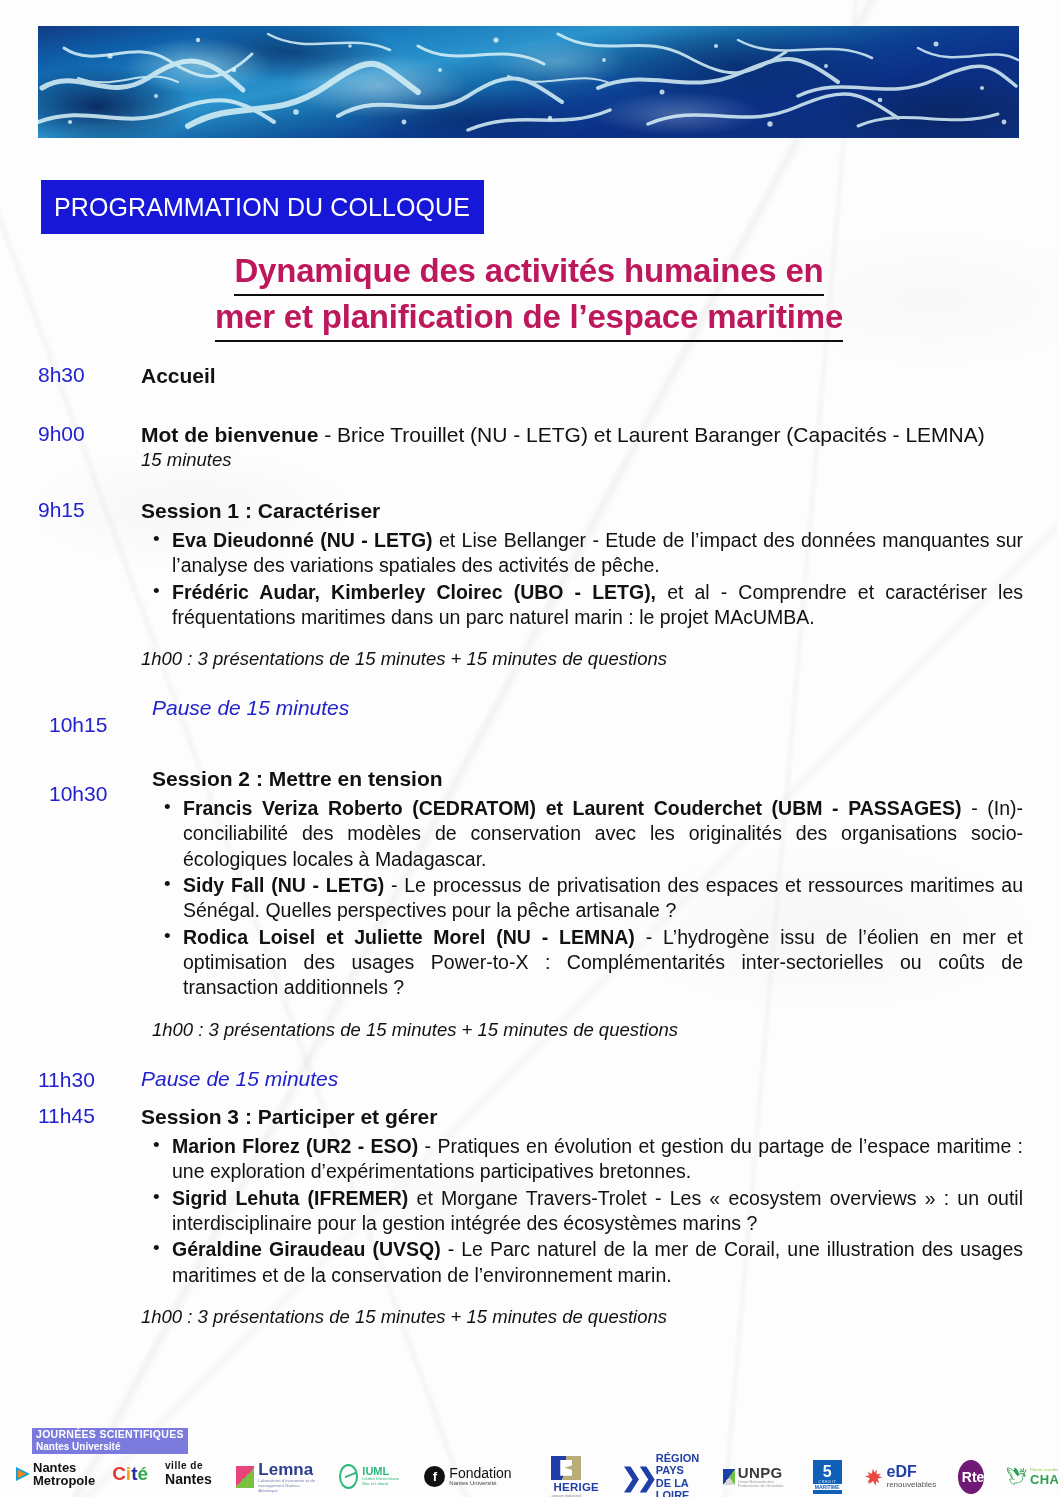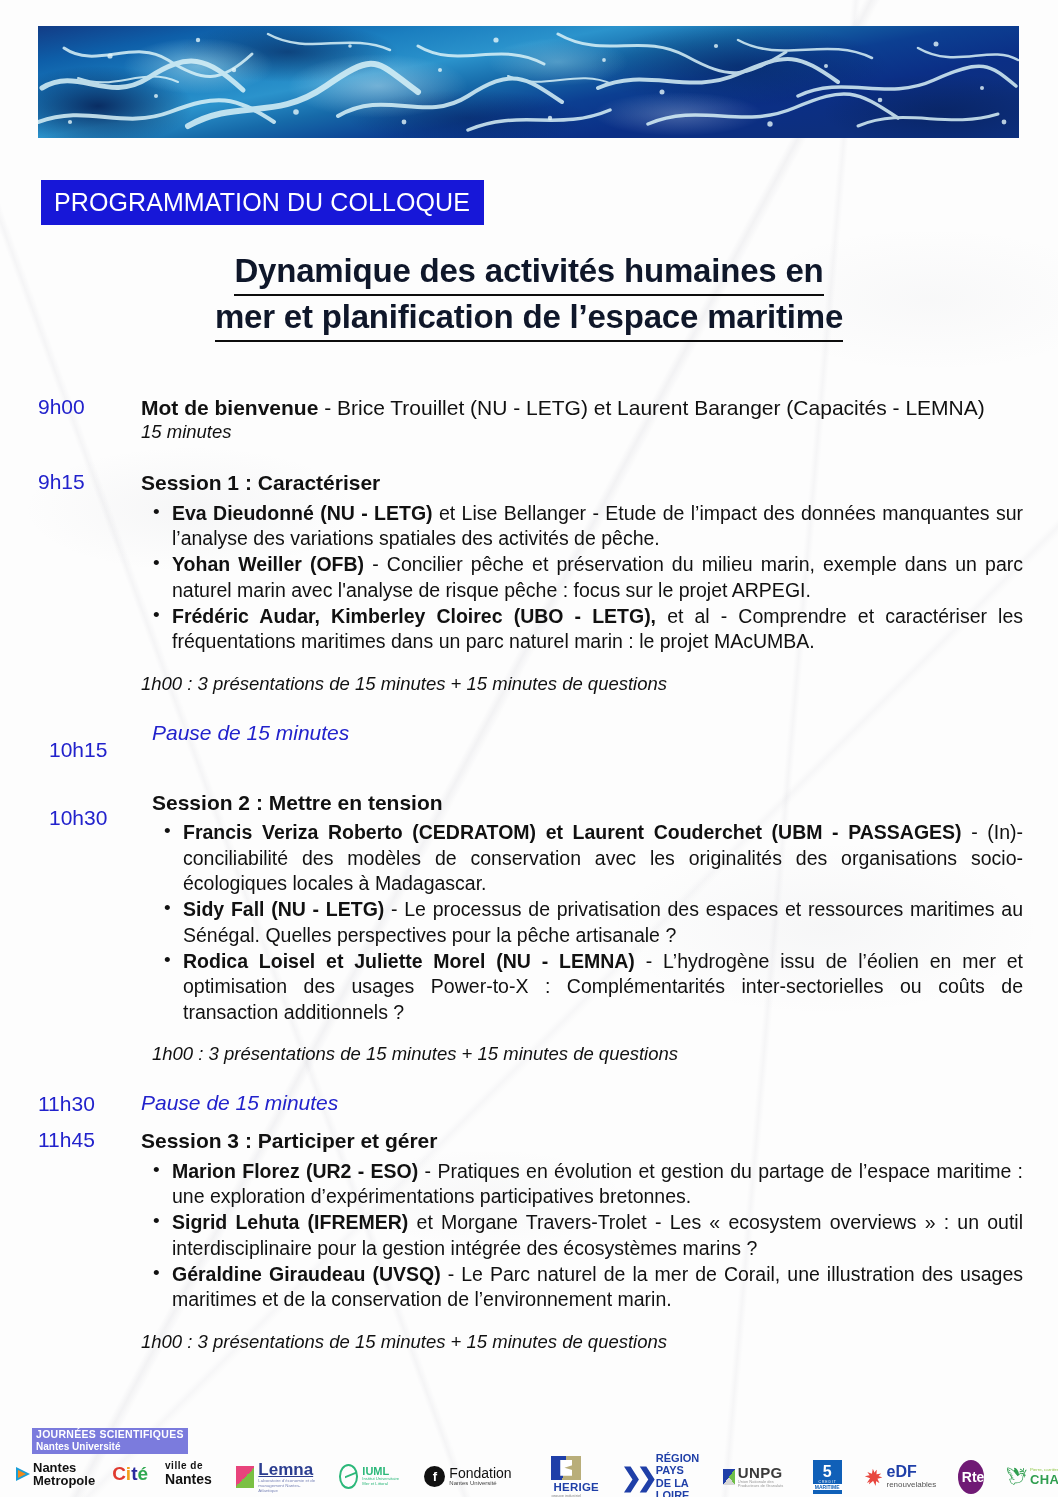--- a/index.html
+++ b/index.html
@@ -33,40 +33,40 @@
   .banner{
     position:absolute;left:38px;top:26px;width:981px;height:112px;
     overflow:hidden;
     background:#0c3f86;
   }
   .banner svg{display:block;width:100%;height:100%;}
 
   
   .prog-bar{
     position:absolute;left:41px;top:180px;
-    height:45px;
+    height:54px;
     background:#1717d8;
     display:flex;align-items:center;
     padding:0 14px 0 13px;
   }
   .prog-bar span{
     color:#ffffff;
     font-size:25px;
     letter-spacing:.1px;
     font-weight:400;
     white-space:nowrap;
   }
 
   
   .doc-title{
     position:absolute;left:0;top:250px;width:1058px;
     text-align:center;
     font-size:33px;
     font-weight:700;
-    color:#0f172a;
+    color:#be185d;
     line-height:1.30;
     letter-spacing:-.2px;
   }
   .doc-title .ln{
     display:inline-block;
     border-bottom:2px solid #0d0d0d;
     padding-bottom:1px;
   }
 
   
@@ -167,21 +167,21 @@
   .ville .m{color:#111;font-size:10px;font-weight:700;}
   .ville .n{color:#111;font-size:14px;font-weight:700;}
 
   
   .lemna .sq{
     width:22px;height:22px;
     background:
       linear-gradient(135deg,#e8447c 0 50%, #7bc043 50% 100%);
     margin-right:4px;
   }
-  .lemna .t{color:#2b3d8f;font-size:17px;font-weight:700;line-height:1;text-decoration:underline;}
+  .lemna .t{color:#2b3d8f;font-size:17px;font-weight:700;line-height:1;}
   .lemna .s{color:#7b86b8;font-size:4.4px;line-height:1.15;}
 
   
   .iuml .ring{
     width:21px;height:21px;border-radius:50%;
     border:2.4px solid #2cb87a;
     margin-right:4px;
     position:relative;
   }
   .iuml .ring::after{
@@ -367,40 +367,45 @@
     <span>PROGRAMMATION DU COLLOQUE</span>
   </div>
 
   <div class="doc-title">
     <span class="ln">Dynamique des activités humaines en</span><br>
     <span class="ln">mer et planification de l’espace maritime</span>
   </div>
 
   <div class="program">
 
+    <div class="row">
+      <div class="time">8h30</div>
+      <div class="body">
+        <div class="hdr">Accueil</div>
+      </div>
+    </div>
 
     <div class="gap-l"></div>
 
     <div class="row">
       <div class="time">9h00</div>
       <div class="body">
         <div class="hdr"><b>Mot de bienvenue</b><span class="reg"> - Brice Trouillet (NU - LETG) et Laurent Baranger (Capacités - LEMNA)</span></div>
         <div class="dur">15 minutes</div>
       </div>
     </div>
 
     <div class="gap-m"></div>
 
     <div class="row">
       <div class="time">9h15</div>
       <div class="body">
         <div class="hdr">Session 1 : Caractériser</div>
         <ul class="talks">
           <li><b>Eva Dieudonné (NU - LETG)</b><span> et Lise Bellanger - Etude de l’impact des données manquantes sur l’analyse des variations spatiales des activités de pêche.</span></li>
-          <li><b>Yohan Weiller (OFB)</b><span> - Concilier pêche et préservation du milieu marin, exemple dans un parc naturel marin avec l'analyse de risque pêche : focus sur le projet ARPEGI.</span></li>
           <li><b>Frédéric Audar, Kimberley Cloirec (UBO - LETG),</b><span> et al - Comprendre et caractériser les fréquentations maritimes dans un parc naturel marin : le projet MAcUMBA.</span></li>
         </ul>
         <div class="gap-s"></div>
         <div class="dur">1h00 : 3 présentations de 15 minutes + 15 minutes de questions</div>
       </div>
     </div>
 
     <div class="gap-m"></div>
 
     <div class="row">

